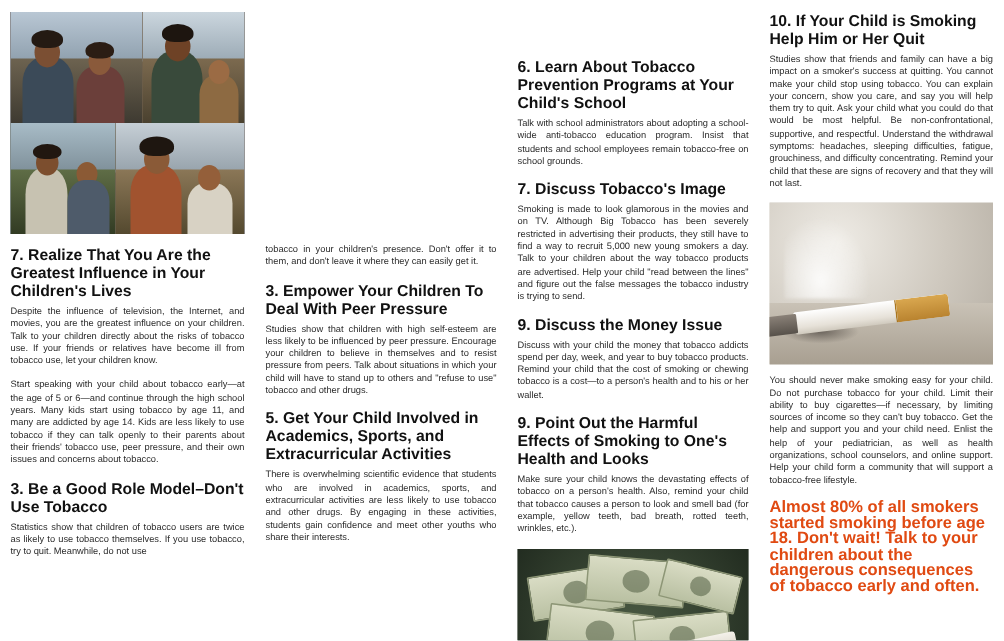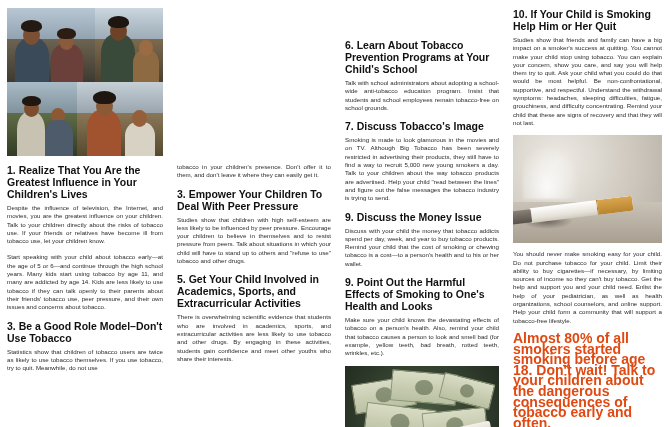--- a/index.html
+++ b/index.html
@@ -136,21 +136,21 @@
   }
   .bill i {
     position: absolute; left: 50%; top: 50%;
     width: 28%; height: 55%;
     transform: translate(-50%, -50%);
     background: rgba(80,92,66,.55);
     border-radius: 50%;
   }
 
   .highlight {
-    font-size: 14px;
+    font-size: 11px;
     line-height: 10.6px;
     font-weight: bold;
     color: #e04a12;
     margin: 8px 0 0 0;
   }
 </style>
 </head>
 <body>
 
 <div id="page">
@@ -191,21 +191,21 @@
         <div class="grd" style="background:linear-gradient(#8b7757,#54492f);"></div>
         <div class="torso" style="left:10px;top:28px;width:34px;height:46px;background:#a1532f;"></div>
         <div class="face" style="left:19px;top:14px;width:17px;height:20px;background:#8a5a37;"></div>
         <div class="hair" style="left:16px;top:9px;width:23px;height:13px;background:#1e1610;"></div>
         <div class="torso" style="left:48px;top:40px;width:30px;height:34px;background:#d8d2c4;"></div>
         <div class="face" style="left:55px;top:28px;width:15px;height:17px;background:#945f3a;"></div>
       </div>
     </div>
 
     <div class="sec">
-      <h2 class="head">1. Realize That You Are the Greatest Influence in Your Children's Lives</h2>
+      <h2 class="head">7. Realize That You Are the Greatest Influence in Your Children's Lives</h2>
       <p class="body">Despite the influence of television, the Internet, and movies, you are the greatest influence on your children. Talk to your children directly about the risks of tobacco use. If your friends or relatives have become ill from tobacco use, let your children know.</p>
     </div>
 
     <div class="sec">
       <p class="body">Start speaking with your child about tobacco early—at the age of 5 or 6—and continue through the high school years. Many kids start using tobacco by age 11, and many are addicted by age 14. Kids are less likely to use tobacco if they can talk openly to their parents about their friends' tobacco use, peer pressure, and their own issues and concerns about tobacco.</p>
     </div>
 
     <div class="sec">
       <h2 class="head">3. Be a Good Role Model–Don't Use Tobacco</h2>
       <p class="body">Statistics show that children of tobacco users are twice as likely to use tobacco themselves. If you use tobacco, try to quit. Meanwhile, do not use</p>

